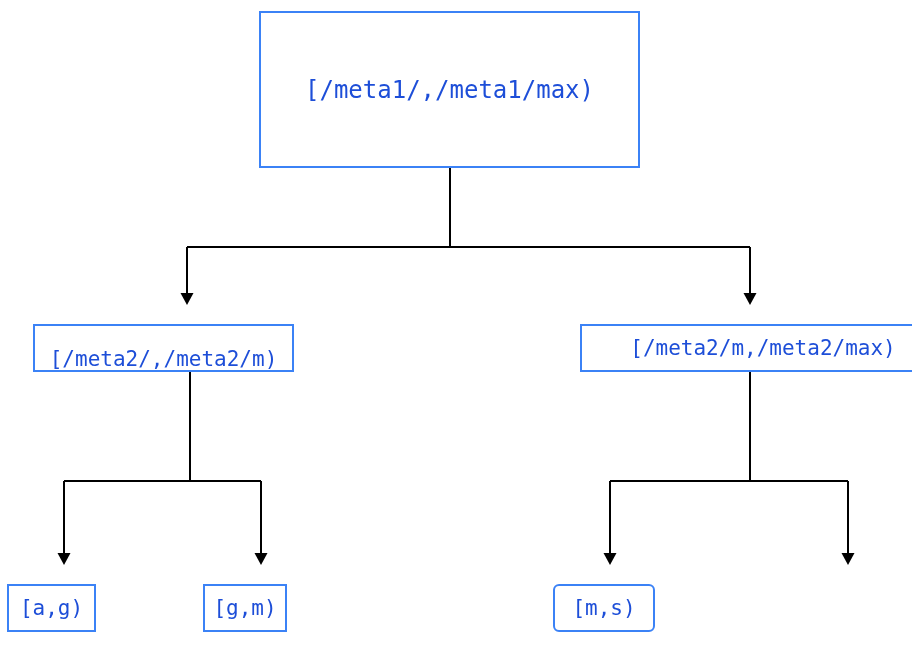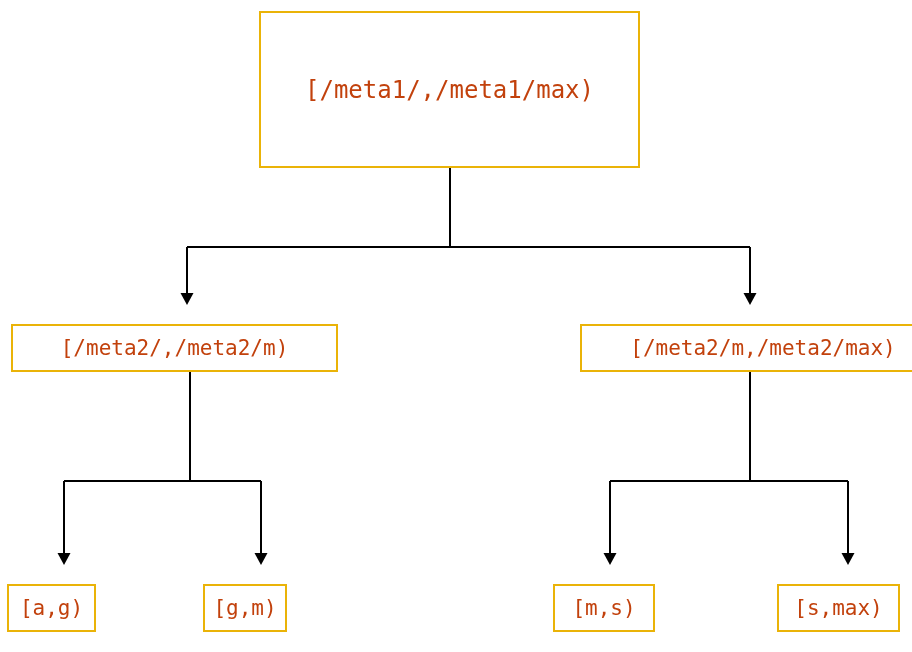--- a/index.html
+++ b/index.html
@@ -27,46 +27,47 @@
     left: 0;
     top: 0;
     width: 912px;
     height: 652px;
     pointer-events: none;
   }
   .node-box {
     position: absolute;
     box-sizing: border-box;
     background: #ffffff;
-    border: 2px solid #eab308;
+    border: 2px solid #3b82f6;
     display: flex;
     align-items: center;
     justify-content: center;
-    color: #c2410c;
+    color: #1d4ed8;
     white-space: pre;
   }
   .node-label {
     display: block;
     line-height: 1;
     letter-spacing: 0px;
   }
   
   #node-root {
     left: 259px;
     top: 11px;
     width: 381px;
     height: 157px;
   }
   #node-root .node-label { font-size: 24px; }
   
   #node-mid-left {
-    left: 11px;
+    left: 33px;
     top: 324px;
-    width: 327px;
+    width: 261px;
     height: 48px;
+    align-items: flex-end;
   }
   #node-mid-right {
     left: 580px;
     top: 324px;
     width: 366px;
     height: 48px;
   }
   #node-mid-left .node-label,
   #node-mid-right .node-label { font-size: 21px; }
   
@@ -80,20 +81,21 @@
     left: 203px;
     top: 584px;
     width: 84px;
     height: 48px;
   }
   #node-leaf-ms {
     left: 553px;
     top: 584px;
     width: 102px;
     height: 48px;
+    border-radius: 6px;
   }
   #node-leaf-smax {
     left: 777px;
     top: 584px;
     width: 123px;
     height: 48px;
   }
   #node-leaf-ag .node-label,
   #node-leaf-gm .node-label,
   #node-leaf-ms .node-label,
@@ -153,17 +155,14 @@
   </div>
 
   <div class="node-box" id="node-leaf-gm">
     <span class="node-label">[g,m)</span>
   </div>
 
   <div class="node-box" id="node-leaf-ms">
     <span class="node-label">[m,s)</span>
   </div>
 
-  <div class="node-box" id="node-leaf-smax">
-    <span class="node-label">[s,max)</span>
-  </div>
 
 </div>
 
 </body></html>

